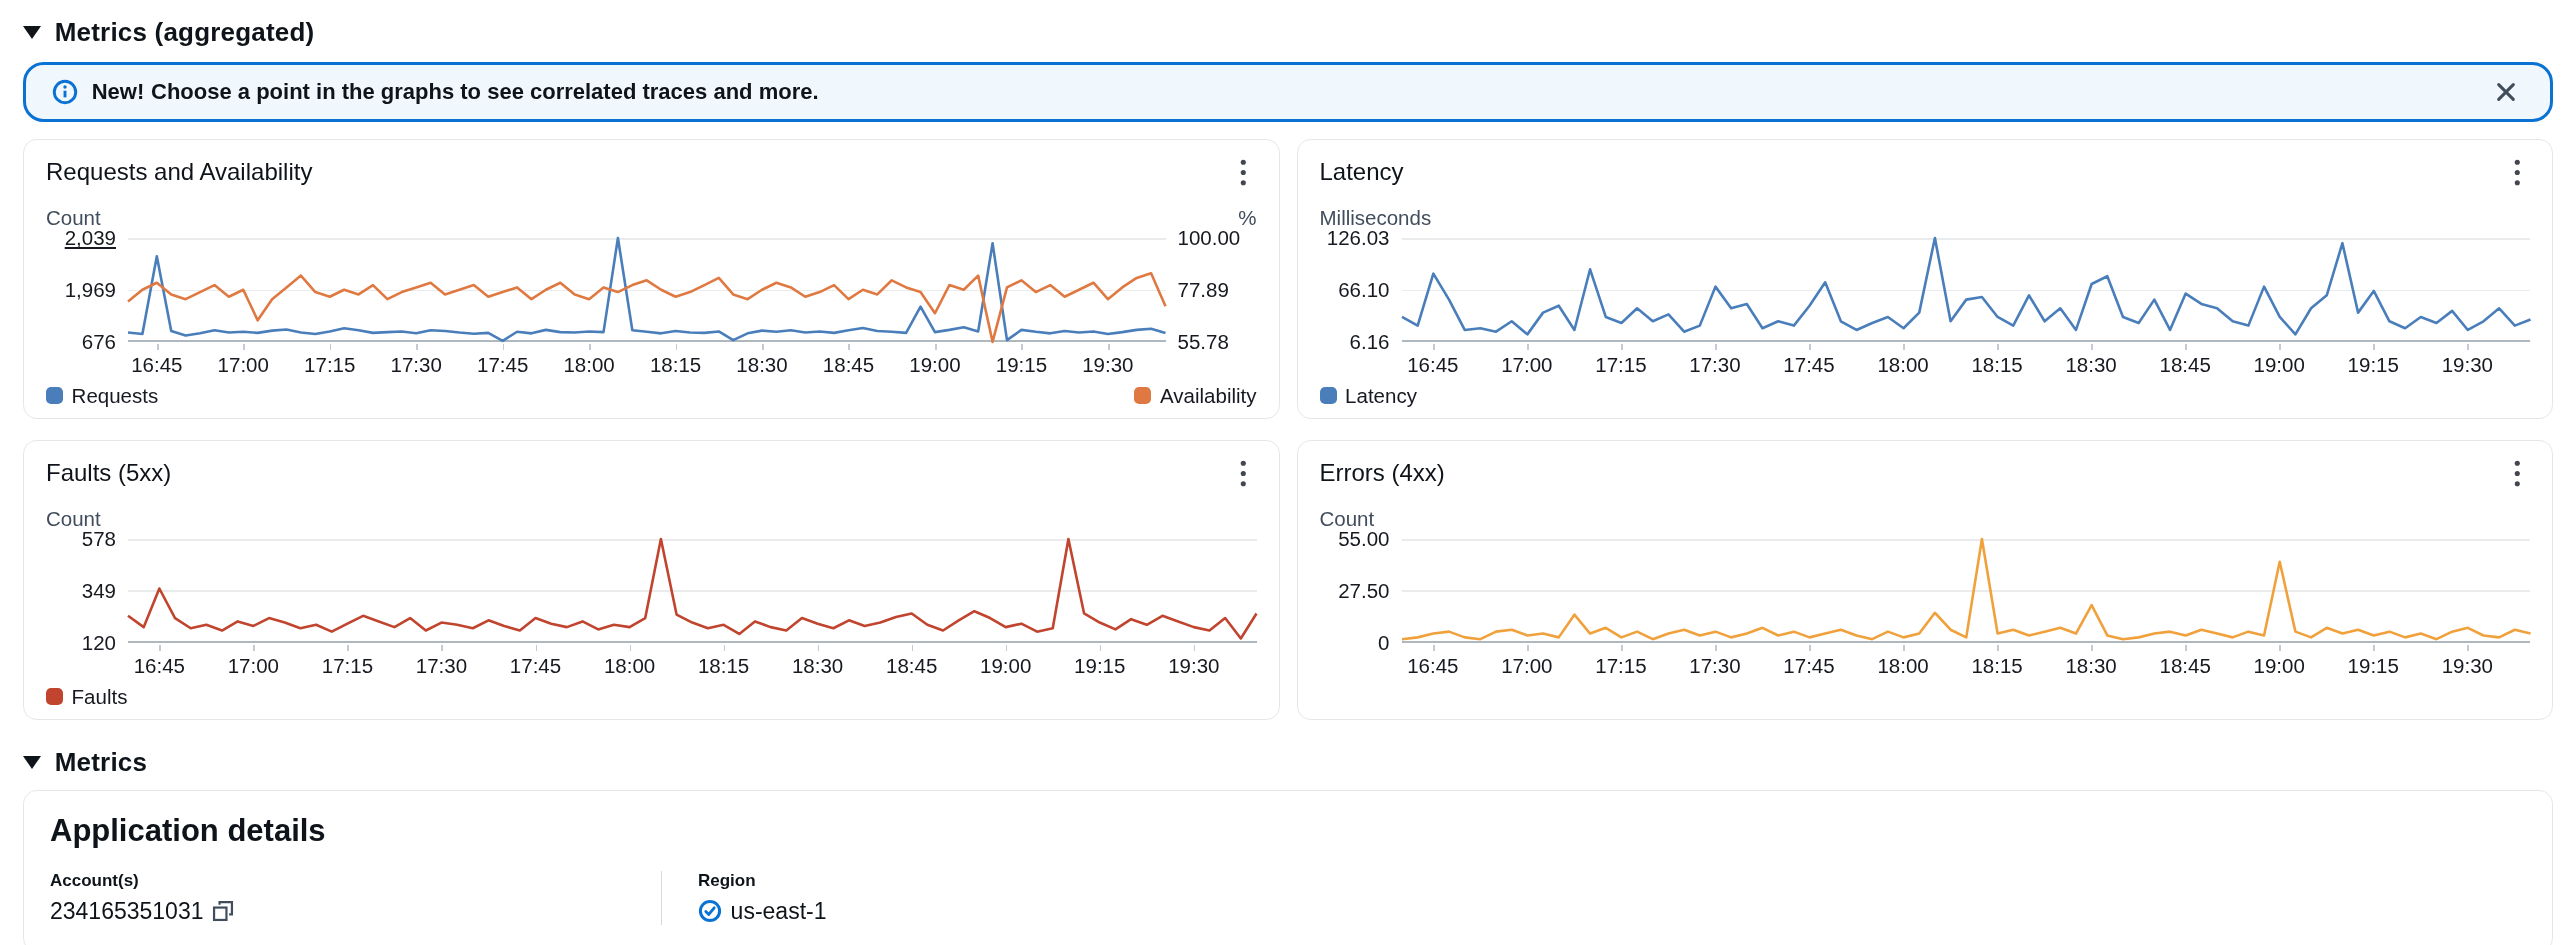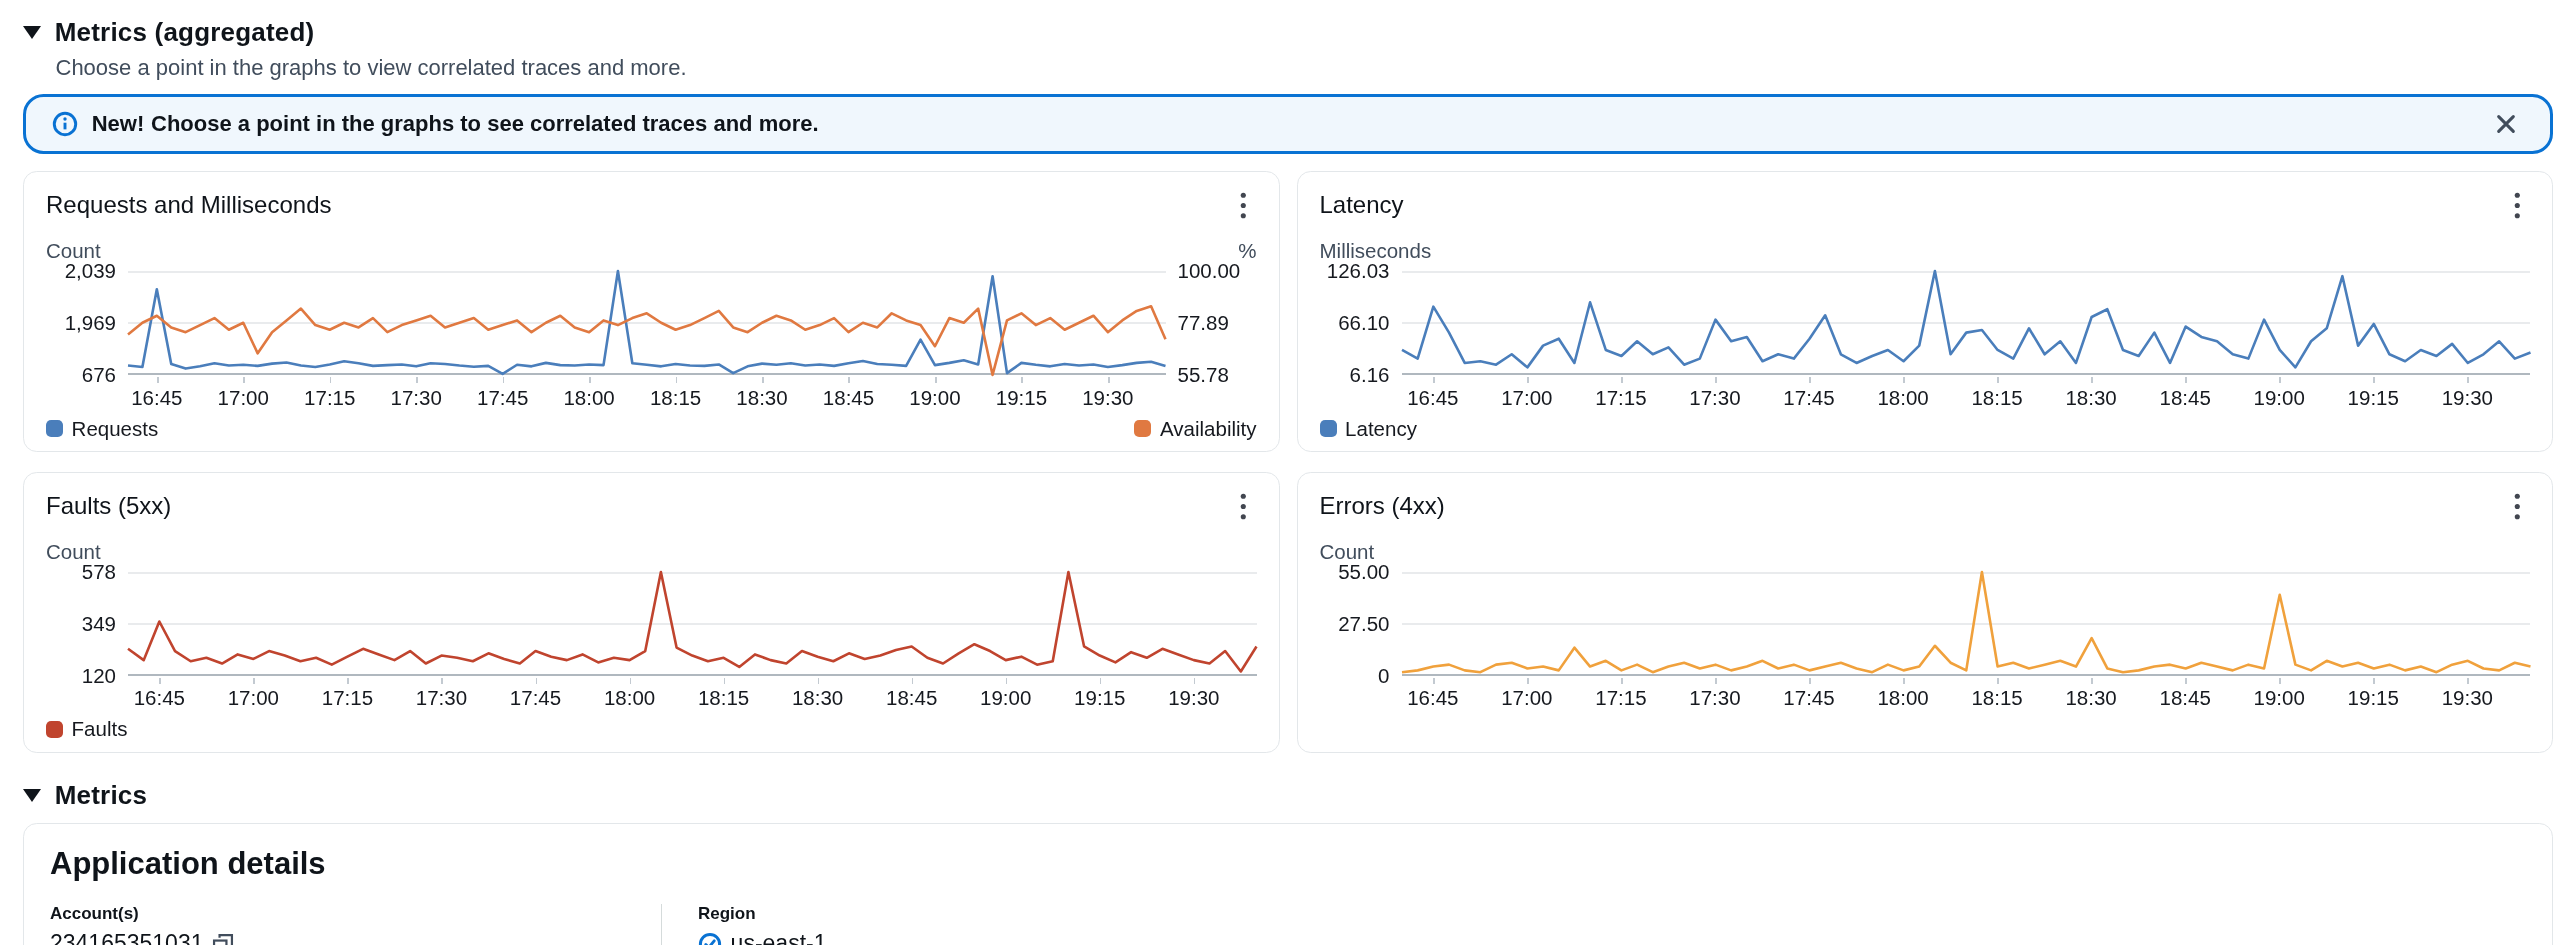--- a/index.html
+++ b/index.html
@@ -67,21 +67,20 @@
 </style>
 </head>
 <body>
 
 <div class="page">
 
   <div class="sec-head">
     <div class="tri"></div>
     <div class="sec-title">Metrics (aggregated)</div>
   </div>
-  <div class="sec-sub">Choose a point in the graphs to view correlated traces and more.</div>
 
   <div class="banner">
     <span class="info-ic">
       <svg width="26" height="26" viewBox="0 0 16 16">
         <circle cx="8" cy="8" r="6.6" fill="none" stroke="#0972d3" stroke-width="1.8"></circle>
         <circle cx="8" cy="4.9" r="1.05" fill="#0972d3"></circle>
         <line x1="8" y1="7.2" x2="8" y2="11.3" stroke="#0972d3" stroke-width="1.8"></line>
       </svg>
     </span>
     <span class="banner-text"><b>New!</b><span>Choose a point in the graphs to see correlated traces and more.</span></span>
@@ -90,36 +89,36 @@
       <svg width="26" height="26" viewBox="0 0 16 16">
         <path d="M3.5 3.5 L12.5 12.5 M12.5 3.5 L3.5 12.5" stroke="#414d5c" stroke-width="1.9" stroke-linecap="round"></path>
       </svg>
     </button>
   </div>
 
   <div class="grid">
 
     <section class="card chart-card">
       <div class="chart-head">
-        <h3 class="chart-title">Requests and Milliseconds</h3>
+        <h3 class="chart-title">Requests and Availability</h3>
         <button class="kebab">
           <svg width="8.6" height="29" viewBox="0 0 10 34">
               <circle cx="5" cy="5" r="3" fill="#424650"></circle>
               <circle cx="5" cy="17" r="3" fill="#424650"></circle>
               <circle cx="5" cy="29" r="3" fill="#424650"></circle>
             </svg>
         </button>
       </div>
       <div class="unit-row">
         <span>Count</span>
         <span>%</span>
       </div>
       <div class="chart-body">
         <div class="yaxis left">
-            <span style="top: 0%;">2,039</span>
+            <span style="top: 0%; text-decoration: underline;">2,039</span>
             <span style="top: 50%;">1,969</span>
             <span style="top: 100%;">676</span>
           </div>
         <div class="plot-col">
           <div class="plot-area">
             <div class="gline top"></div>
               <div class="gline mid"></div>
               <div class="gline base"></div>
             <svg viewBox="0 0 720 120" preserveAspectRatio="none">
                 <polyline points="0.0,109.1 10.0,110.8 20.0,21.0 30.0,107.3 40.0,112.6 50.0,110.0 60.0,106.4 70.0,109.1 80.0,108.2 90.0,109.5 100.0,106.9 110.0,105.6 120.0,109.1 130.0,110.8 140.0,107.8 150.0,104.2 160.0,106.4 170.0,109.5 180.0,108.6 190.0,107.8 200.0,110.0 210.0,106.4 220.0,107.3 230.0,109.1 240.0,110.4 250.0,109.5 260.0,118.8 270.0,108.2 280.0,110.0 290.0,106.0 300.0,108.6 310.0,109.1 320.0,107.8 330.0,108.6 340.0,0.0 350.0,106.4 360.0,108.2 370.0,110.0 380.0,107.3 390.0,109.1 400.0,109.5 410.0,107.8 420.0,117.9 430.0,110.0 440.0,106.9 450.0,108.2 460.0,106.4 470.0,109.1 480.0,107.8 490.0,109.5 500.0,106.4 510.0,103.8 520.0,107.3 530.0,108.2 540.0,109.5 550.0,79.1 560.0,108.6 570.0,106.0 580.0,102.9 590.0,107.8 600.0,6.1 610.0,117.9 620.0,106.0 630.0,108.2 640.0,110.0 650.0,107.3 660.0,109.1 670.0,107.8 680.0,110.8 690.0,108.6 700.0,106.0 710.0,104.7 720.0,109.5" fill="none" stroke="#4a7ebb" stroke-width="2.6" stroke-linejoin="round" vector-effect="non-scaling-stroke"></polyline>

